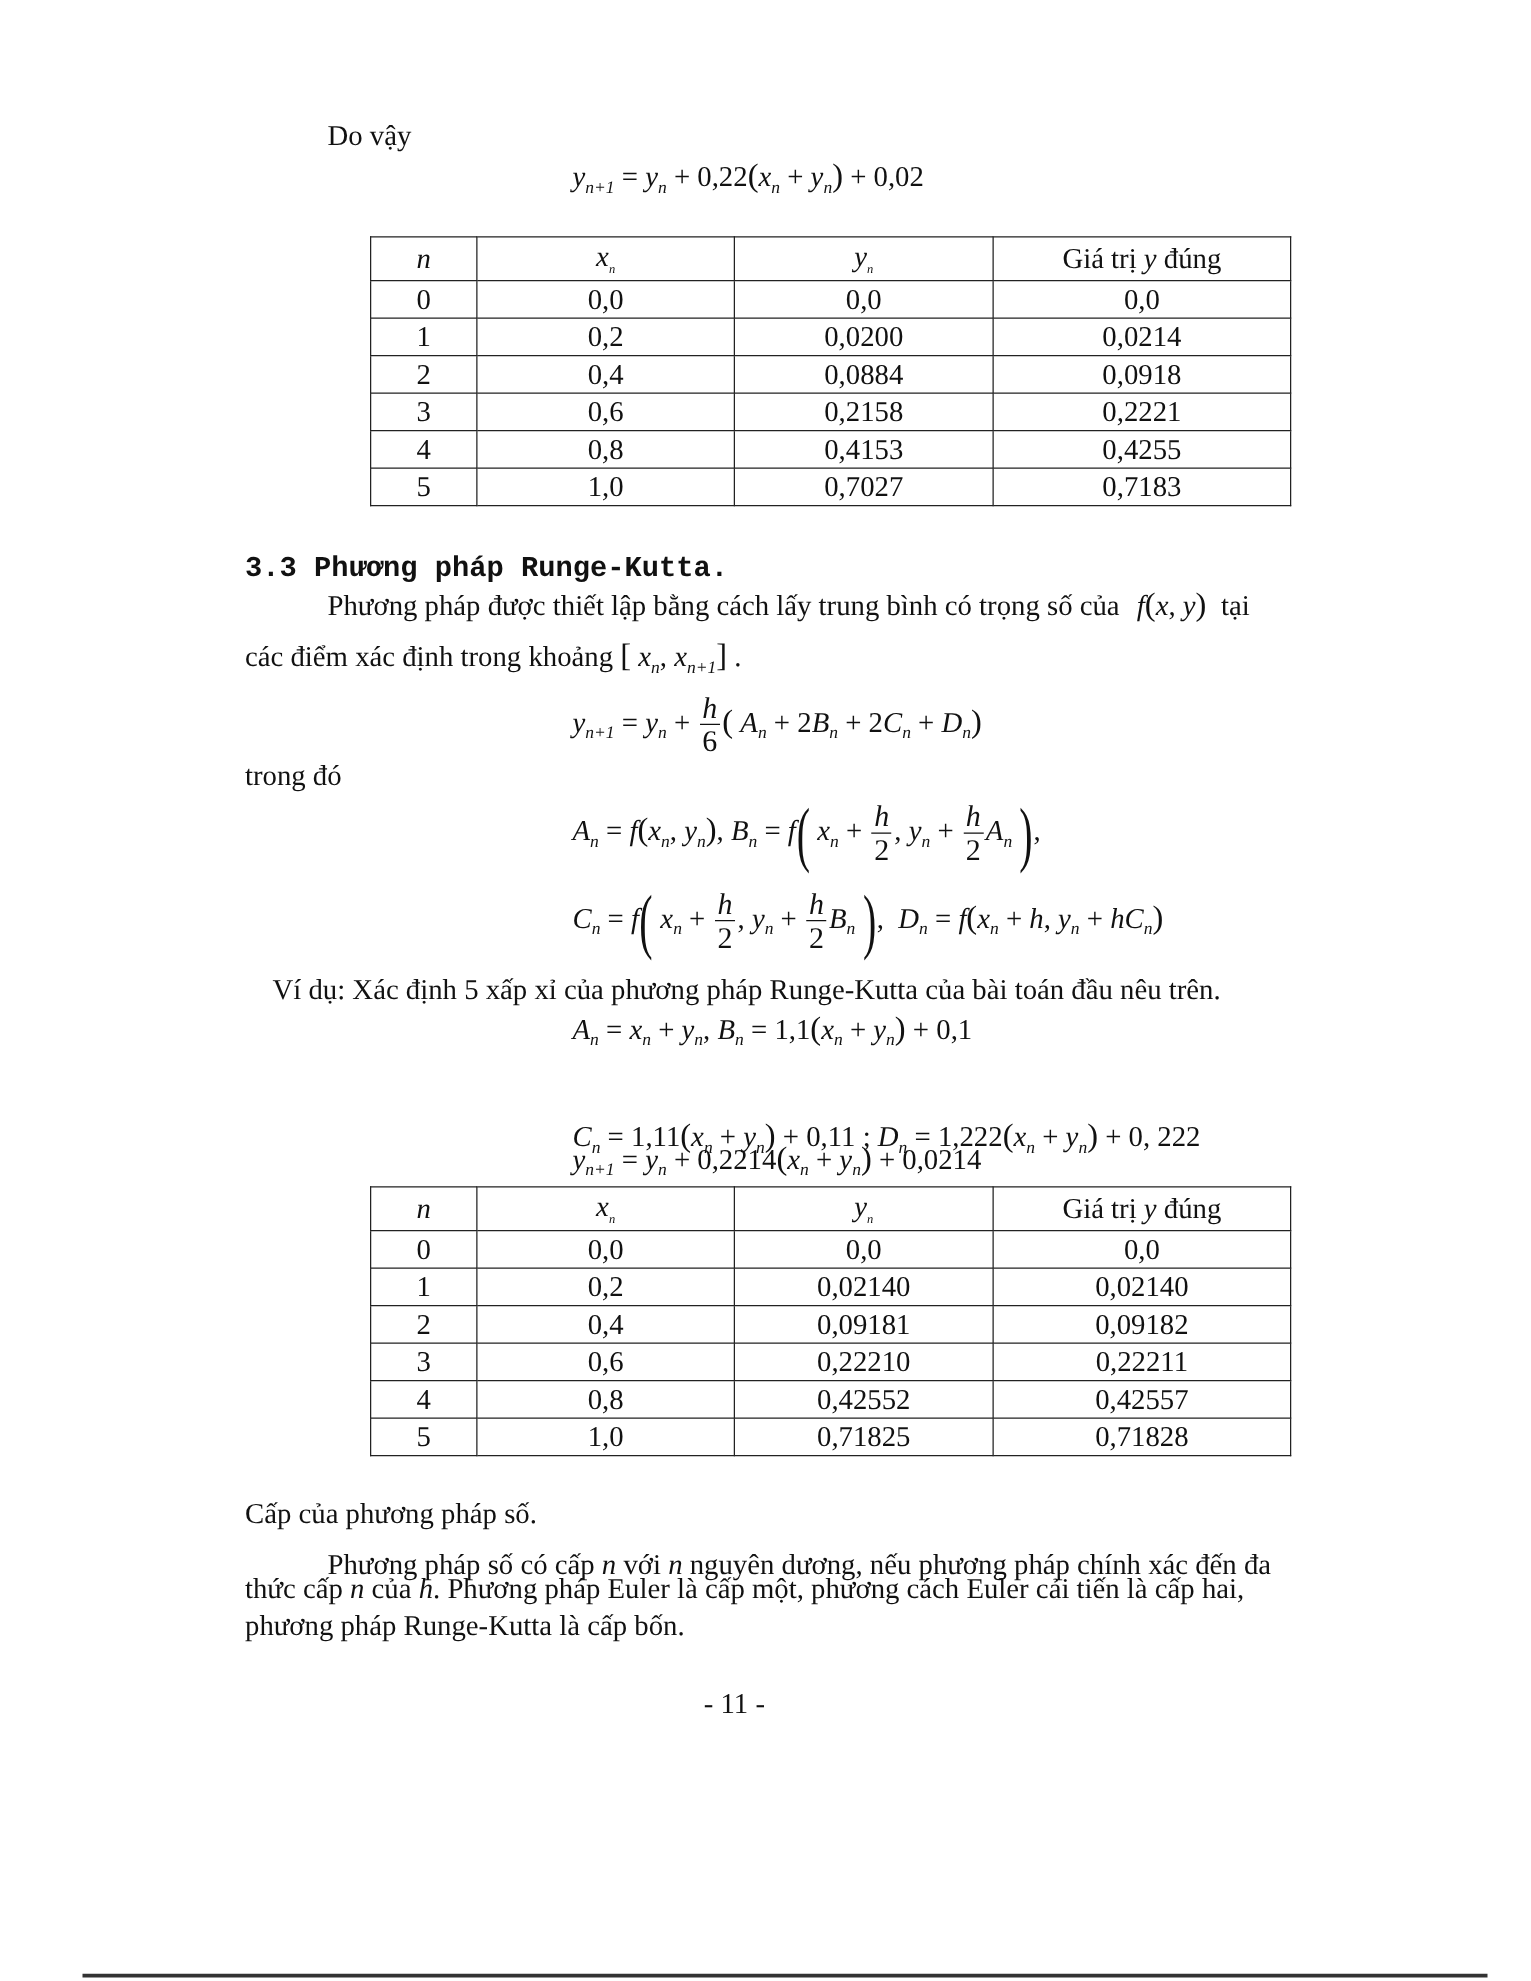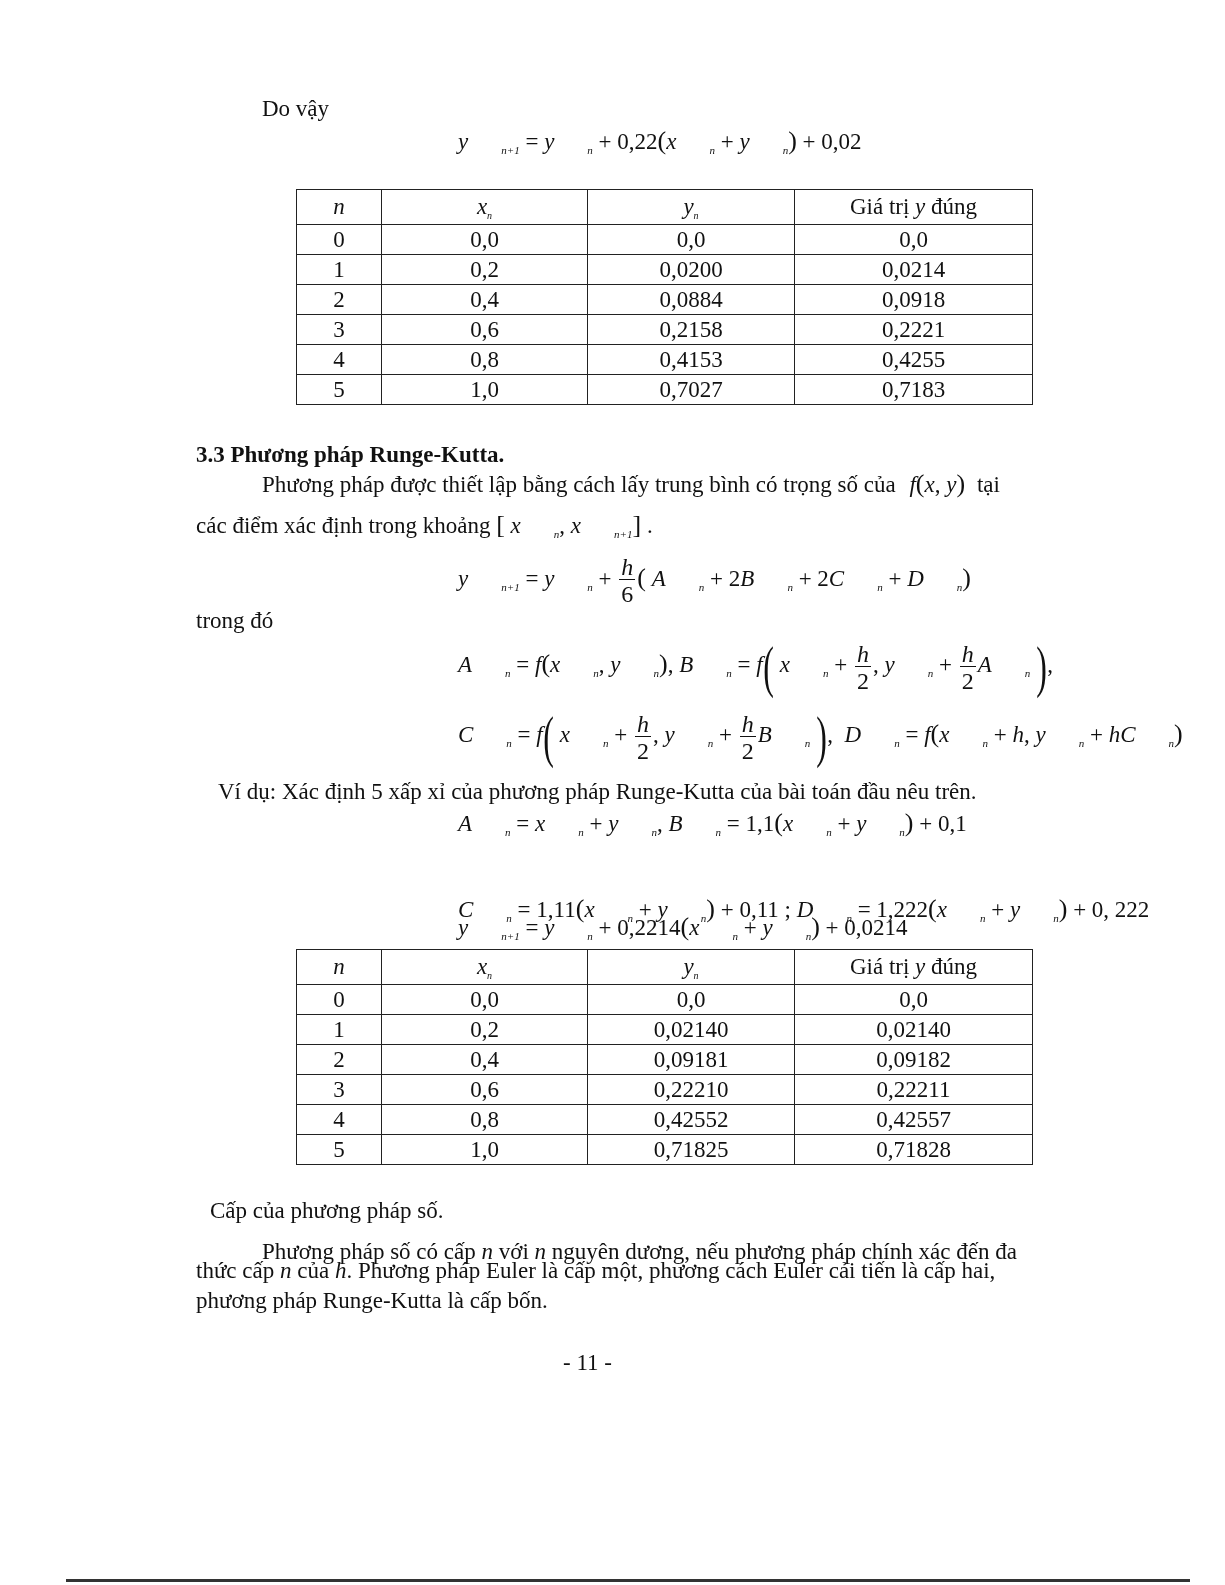--- a/index.html
+++ b/index.html
@@ -2,22 +2,22 @@
 <html><head>
   <meta charset="utf-8">
   <style>
     html, body { margin:0; padding:0; background:#ffffff; }
     body { width:1225px; height:1585px; position:relative; overflow:hidden;
            font-family:"Liberation Serif", "DejaVu Serif", serif; color:#111; }
     .abs { position:absolute; white-space:nowrap; }
     .txt { font-size:23px; line-height:30px; }
     .math { font-family:"Liberation Serif", "DejaVu Serif", serif; font-size:23px; font-style:normal; }
     .math i { font-style:italic; }
-    .math sub { font-size:11px; vertical-align:-5px; font-style:italic;margin-left:33px; }
-    .b { font-weight:bold; }
+    .math sub { font-size:14px; vertical-align:-5px; font-style:italic; }
+    .b { font-weight:bold;font-family:Liberation Mono, monospace; }
 
     table.data { position:absolute; border-collapse:collapse; font-size:23px; }
     table.data td, table.data th { border:1px solid #222; text-align:center; padding:0; height:29px; font-weight:normal; }
     table.data th { height:34px; }
     table.data th sub { font-size:10px; vertical-align:-5px; font-style:italic; }
     .c0 { width:84px; } .c1 { width:205px; } .c2 { width:206px; } .c3 { width:237px; }
 
     .frac { display:inline-block; vertical-align:middle; text-align:center; line-height:1; margin:0 2px; }
     .frac .num { display:block; font-style:italic; font-size:24px; padding:0 2px; border-bottom:1px solid #111; }
     .frac .den { display:block; font-size:24px; padding-top:2px; }
@@ -158,21 +158,21 @@
       </tr>
   <tr>
         <td>5</td>
         <td>1,0</td>
         <td>0,71825</td>
         <td>0,71828</td>
       </tr>
 </tbody>
   </table>
 
-<div class="abs txt" style="left:210px;top:1196px;">Cấp của phương pháp số.</div>
+<div class="abs txt" style="left:196px;top:1196px;">Cấp của phương pháp số.</div>
 <div class="abs txt" style="left:262px;top:1224px;margin-top:13px;">
   <span>Phương pháp số có cấp</span>
   <i>n</i>
   <span>với</span>
   <i>n</i>
   <span>nguyên dương, nếu phương pháp chính xác đến đa</span>
 </div>
 <div class="abs txt" style="left:196px;top:1256px;">
   <span>thức cấp</span>
   <i>n</i>

